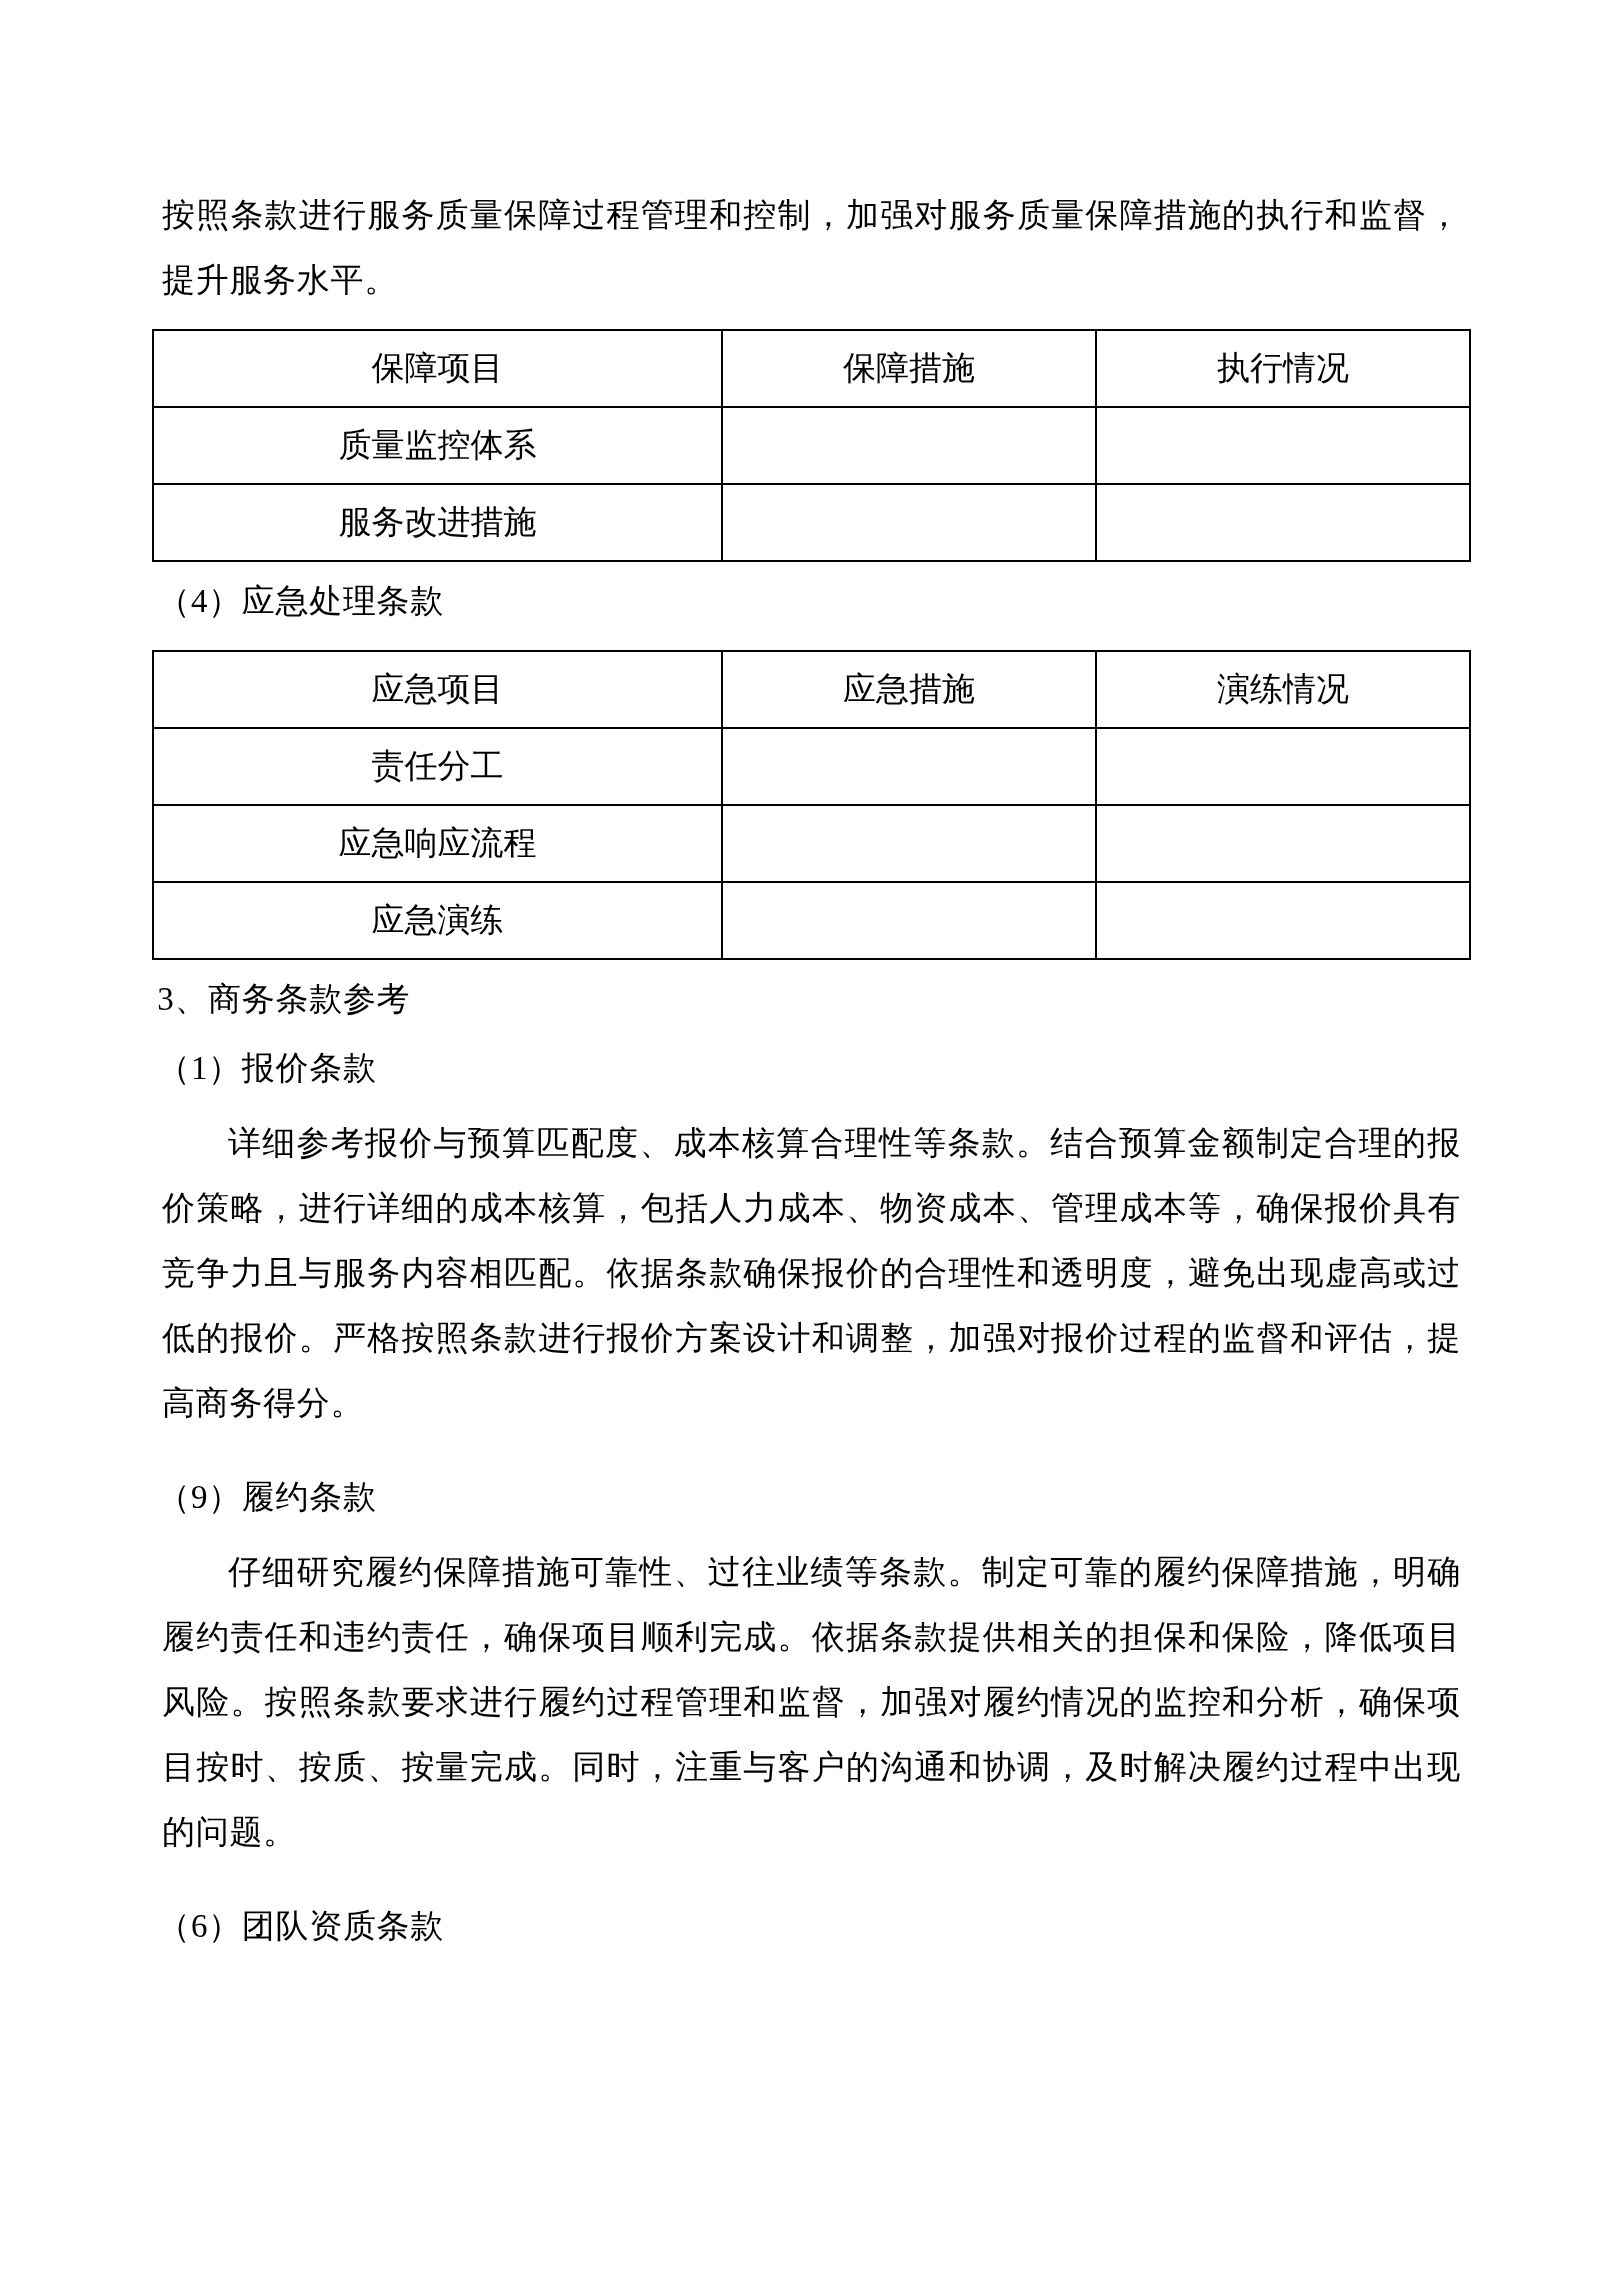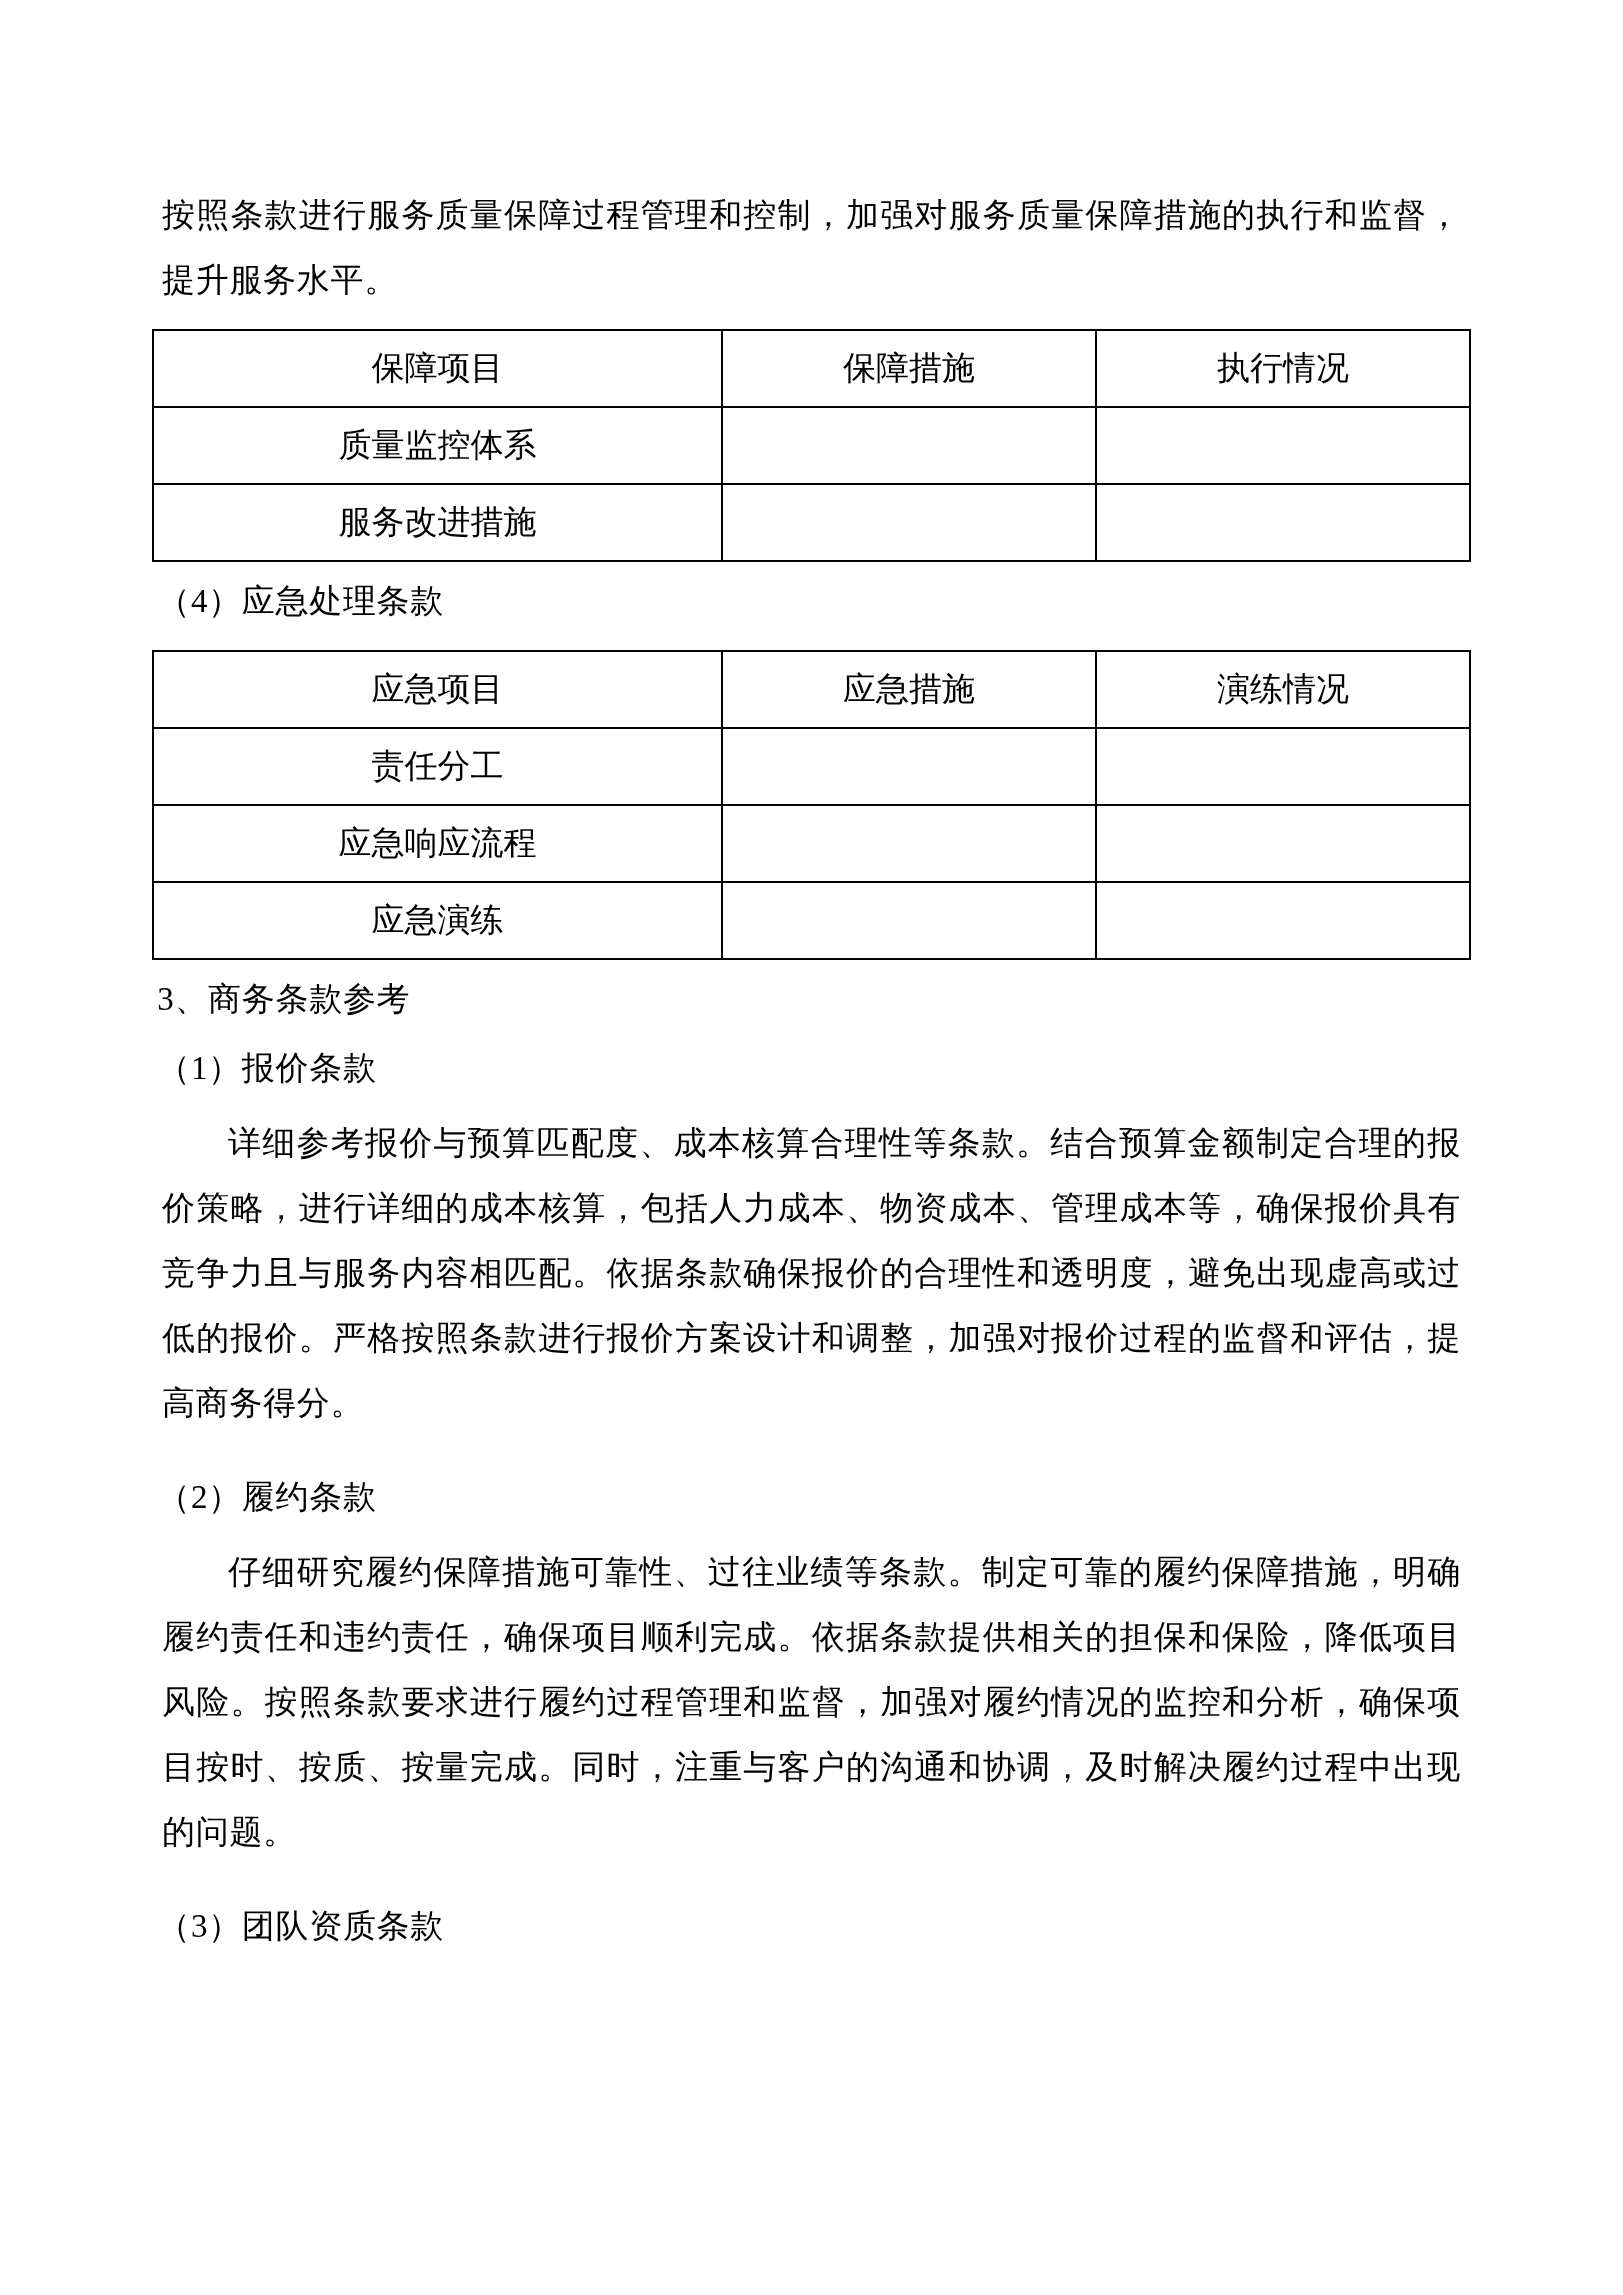--- a/index.html
+++ b/index.html
@@ -126,20 +126,20 @@
       </tr>
     </tbody>
   </table>
 
   <p class="para heading">3、商务条款参考</p>
 
   <p class="para heading">（1）报价条款</p>
 
   <p class="para indent">详细参考报价与预算匹配度、成本核算合理性等条款。结合预算金额制定合理的报价策略，进行详细的成本核算，包括人力成本、物资成本、管理成本等，确保报价具有竞争力且与服务内容相匹配。依据条款确保报价的合理性和透明度，避免出现虚高或过低的报价。严格按照条款进行报价方案设计和调整，加强对报价过程的监督和评估，提高商务得分。</p>
 
-  <p class="para heading spaced">（2）履约条款</p>
+  <p class="para heading spaced">（9）履约条款</p>
 
   <p class="para indent">仔细研究履约保障措施可靠性、过往业绩等条款。制定可靠的履约保障措施，明确履约责任和违约责任，确保项目顺利完成。依据条款提供相关的担保和保险，降低项目风险。按照条款要求进行履约过程管理和监督，加强对履约情况的监控和分析，确保项目按时、按质、按量完成。同时，注重与客户的沟通和协调，及时解决履约过程中出现的问题。</p>
 
-  <p class="para heading spaced">（3）团队资质条款</p>
+  <p class="para heading spaced">（6）团队资质条款</p>
 
 </div>
 
 
 </body></html>

